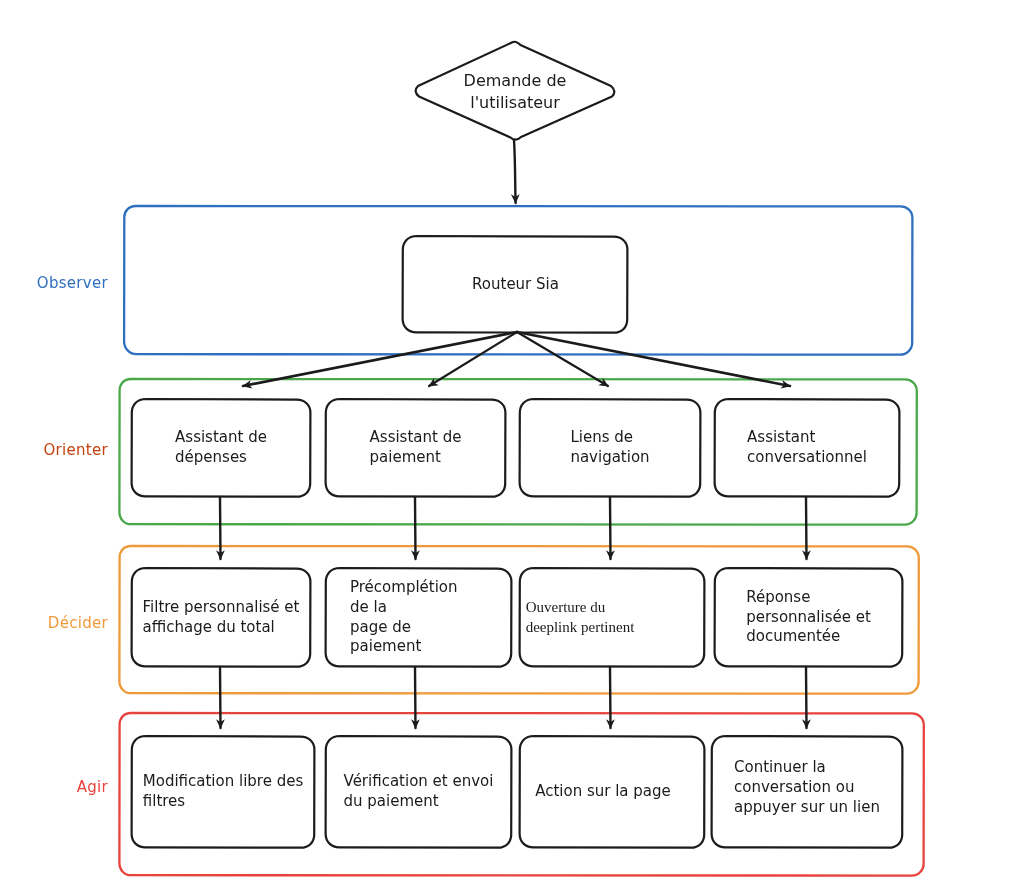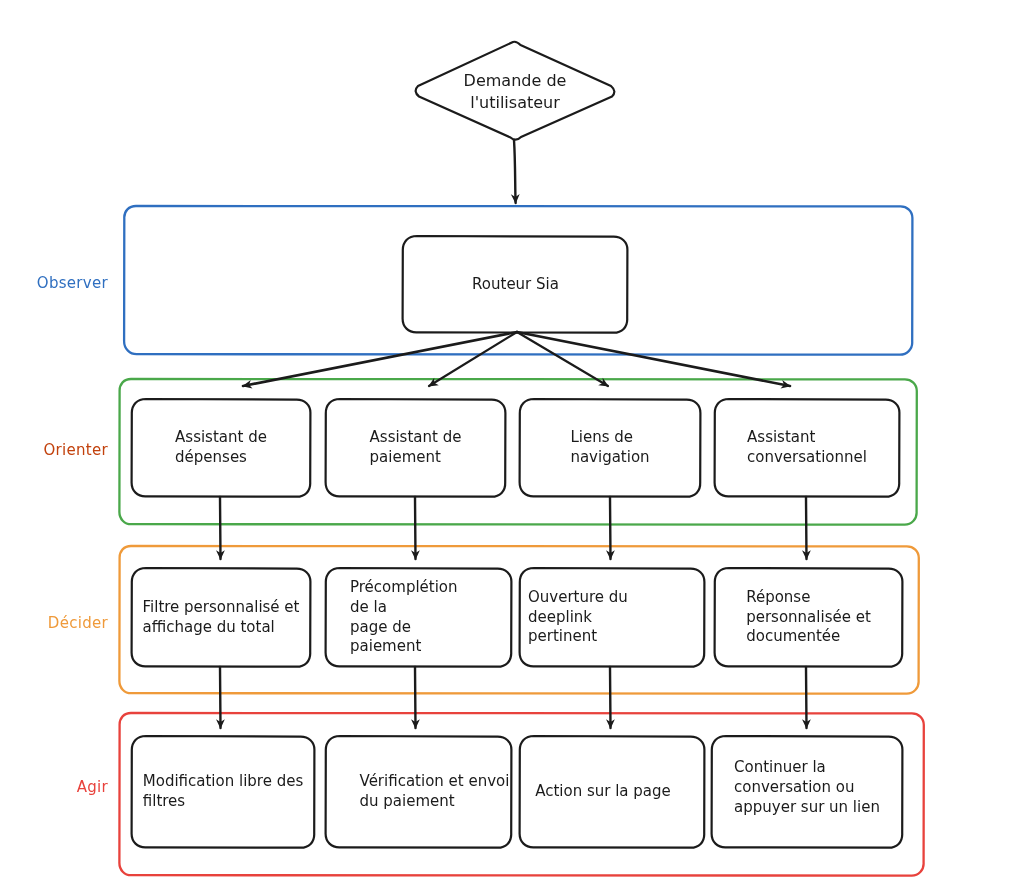--- a/index.html
+++ b/index.html
@@ -204,41 +204,41 @@
       <div>Filtre personnalisé et</div>
       <div>affichage du total</div>
     </div>
   </div>
   <div class="node" style="left:326px; top:568px; width:147px; height:99px;margin-left:16px;">
     <div>
       <div>Précomplétion de la</div>
       <div>page de paiement</div>
     </div>
   </div>
-  <div class="node" style="left:520px; top:568px; width:152px; height:99px;">
+  <div class="node" style="left:504px; top:568px; width:152px; height:99px;font-family:Liberation Serif, serif;">
     <div>
       <div>Ouverture du</div>
       <div>deeplink pertinent</div>
     </div>
   </div>
   <div class="node" style="left:715px; top:568px; width:187px; height:99px;">
     <div>
       <div>Réponse</div>
       <div>personnalisée et</div>
       <div>documentée</div>
     </div>
   </div>
 
   <div class="node" style="left:132px; top:736px; width:182px; height:112px;">
     <div>
       <div>Modification libre des</div>
       <div>filtres</div>
     </div>
   </div>
-  <div class="node" style="left:342px; top:736px; width:185px; height:112px;">
+  <div class="node" style="left:326px; top:736px; width:185px; height:112px;">
     <div>
       <div>Vérification et envoi</div>
       <div>du paiement</div>
     </div>
   </div>
   <div class="node" style="left:520px; top:736px; width:166px; height:112px;">
     <span class="lbl">Action sur la page</span>
   </div>
   <div class="node" style="left:712px; top:736px; width:190px; height:104px;">
     <div>

